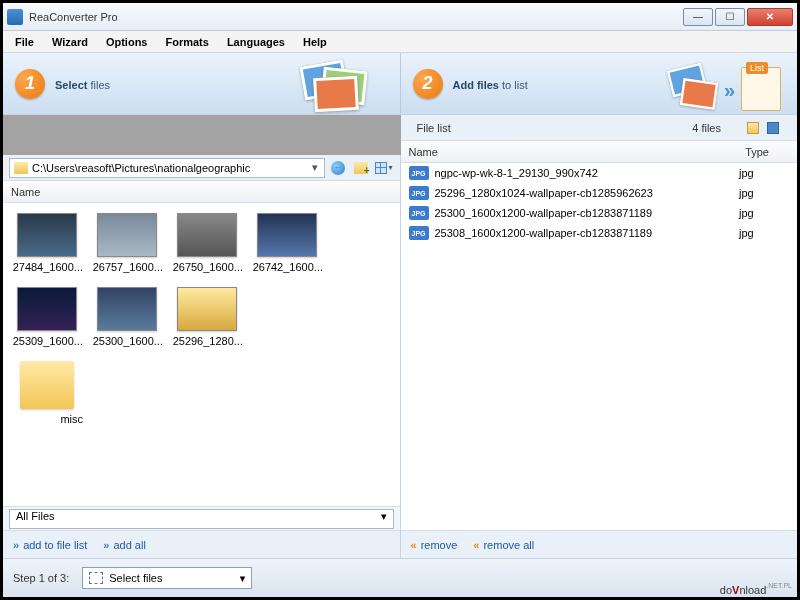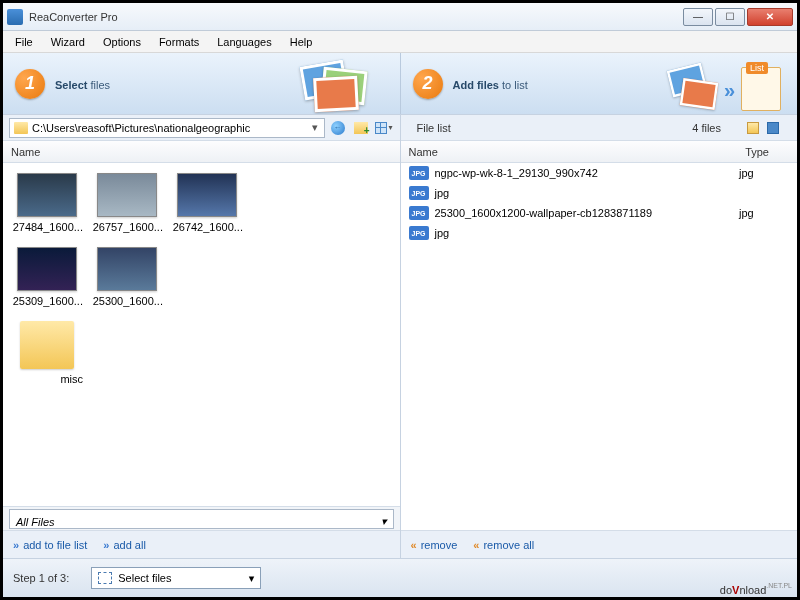--- a/index.html
+++ b/index.html
@@ -8,41 +8,41 @@
 .window { width: 800px; height: 600px; border: 3px solid #000000; display: flex; flex-direction: column; background: #a3a3a3; }
 
 .titlebar { height: 28px; background: linear-gradient(#f7f9fc, #e6eef7); display: flex; align-items: center; padding: 0 4px; border-bottom: 1px solid #c0cbd8; }
 .titlebar .app-icon { width: 16px; height: 16px; background: linear-gradient(#4a90d9,#2a6cb0); border-radius: 2px; margin-right: 6px; }
 .titlebar .title { flex: 1; color: #333; }
 .winbtns { display: flex; gap: 2px; }
 .winbtn { width: 30px; height: 18px; border: 1px solid #7a8ca0; background: linear-gradient(#f3f6fb,#dbe4f0); border-radius: 2px; display:flex; align-items:center; justify-content:center; font-size:10px; color:#333; cursor:pointer;}
 .winbtn.close { width: 46px; background: linear-gradient(#e97f6f,#d1412e); border-color:#a63a2b; color:#fff; font-weight:bold;}
 
 .menubar { height: 22px; background: #f4f4f4; display: flex; align-items: center; gap: 2px; padding: 0 4px; border-bottom: 1px solid #d8d8d8; }
-.menubar .mitem { padding: 2px 8px; cursor: pointer; }
+.menubar .mitem { padding: 2px 8px; cursor: pointer; font-weight: bold; }
 
 .steps-header { display: flex; height: 62px; border-bottom: 1px solid #c6d2e1; }
 .step-pane { flex: 1; background: linear-gradient(#eaf3fc, #ccdef1); position: relative; overflow: hidden; display:flex; align-items:center; padding-left:12px;}
 .step-pane + .step-pane { border-left: 1px solid #b9cade; }
 .step-badge { width: 30px; height: 30px; border-radius: 50%; background: radial-gradient(circle at 30% 30%, #ffa64d, #e97a0e); color: #fff; font-weight: bold; font-size: 18px; font-style: italic; display:flex; align-items:center; justify-content:center; margin-right:10px; box-shadow: 0 1px 2px rgba(0,0,0,.3);}
 .step-label { color: #3a5a7a; font-size: 14px; }
 .step-label b { color: #274969; font-weight: bold; }
 .step-art { position:absolute; right:6px; top:6px; width:120px; height:52px; }
 .art-photos { position:relative; width:100%; height:100%; }
 .art-photos .ph { position:absolute; width:44px; height:34px; border:3px solid #fff; box-shadow:0 1px 3px rgba(0,0,0,.3); }
 .ph1{background:#5fa3e0; left:28px; top:4px; transform:rotate(-10deg);}
 .ph2{background:#9bd07a; left:48px; top:10px; transform:rotate(6deg);}
 .ph3{background:#e87a4a; left:40px; top:18px; transform:rotate(-3deg);}
 .art-list { position:absolute; right:10px; top:8px; width:40px; height:44px; background:#fff8e8; border:1px solid #e0b060; border-radius:2px; }
 .art-list::before{content:"List"; position:absolute; top:-6px; left:4px; background:#f08b2a; color:#fff; font-size:9px; padding:1px 4px; border-radius:2px;}
 .art-arrows { position:absolute; right:56px; top:20px; color:#4a90d9; font-size:20px; font-weight:bold; }
 
 .body-panels { flex: 1; display: flex; border-bottom: 1px solid #c6d2e1; min-height:0;}
 .left-panel, .right-panel { flex: 1; display: flex; flex-direction: column; background:#f4f6f9; }
-.left-panel { border-right: 1px solid #c6d2e1; }
+.left-panel { border-right: 1px solid #c6d2e1; margin-top: 40px; }
 
 .path-bar { height: 26px; display: flex; align-items: center; gap: 3px; padding: 3px 6px; background:#eaf0f8; border-bottom:1px solid #d4dde8;}
 .path-input { flex: 1; display:flex; align-items:center; background:#fff; border:1px solid #abb8c8; height:20px; padding:0 4px;}
 .path-input .folder-ico { width:14px; height:12px; background:linear-gradient(#ffe9a8,#f3c656); border-radius:1px; margin-right:4px;}
 .path-input .path-text { flex:1; white-space:nowrap; overflow:hidden; }
 .path-input .dd { color:#555; padding:0 2px; cursor:pointer;}
 .tb-btn { width:20px; height:20px; border:1px solid transparent; display:flex; align-items:center; justify-content:center; cursor:pointer; border-radius:2px;}
 .ico-globe{ width:14px; height:14px; border-radius:50%; background:radial-gradient(circle at 35% 35%,#8fd1ff,#2a7acc); position:relative;}
 .ico-globe::after{content:"←"; position:absolute; font-size:8px; color:#1a5a99; left:3px; top:1px;}
 .ico-newfolder{ width:14px; height:12px; background:linear-gradient(#ffe9a8,#f3c656); position:relative;}
@@ -63,39 +63,39 @@
 .t0{background:linear-gradient(#2a3a4a,#4a6a8a)!important;}
 .t1{background:linear-gradient(#7a8a9a,#a8b8c4)!important;}
 .t2{background:linear-gradient(#888,#555)!important;}
 .t3{background:linear-gradient(#223355,#5577aa)!important;}
 .t4{background:linear-gradient(#0a1a3a,#332255)!important;}
 .t5{background:linear-gradient(#2a3a55,#5a6a85)!important;}
 .t6{background:linear-gradient(#334466,#5a7a9a)!important;}
 .t7{background:linear-gradient(#ffeaa0,#d8a840)!important;}
 
 .filter-bar { height:24px; border-top:1px solid #d4dde8; padding:2px 6px; background:#f1f4f8;}
-.filter-dd { width:100%; height:20px; background:#fff; border:1px solid #abb8c8; display:flex; align-items:flex-end; justify-content:space-between; padding:0 6px; cursor:pointer;font-style:italic;}
+.filter-dd { width:100%; height:20px; background:#fff; border:1px solid #abb8c8; display:flex; align-items:flex-start; justify-content:space-between; padding:0 6px; cursor:pointer;}
 
 .action-bar { height:28px; display:flex; align-items:center; gap:16px; padding:0 10px; background:#eaf0f8; border-top:1px solid #d4dde8;}
 .action-link { color:#1a5aa8; cursor:pointer; display:flex; align-items:center; gap:4px;}
 .action-link .chev { color:#3a7ad0; font-weight:bold;}
 .action-link.orange .chev { color:#e08a2a;}
 
 .rheader-bar { height:26px; display:flex; align-items:center; padding:0 16px; background:#eaf0f8; border-bottom:1px solid #d4dde8;}
 .rheader-bar .lbl { flex:1; color:#333;}
 .rheader-bar .count { color:#333; margin-right:20px;}
 .mini-ico { width:16px; height:16px; margin-left:4px; cursor:pointer; display:flex; align-items:center; justify-content:center;}
 
 .file-rows { flex:1; background:#fff; overflow:auto;}
 .file-row { display:flex; align-items:center; height:20px; padding:0 8px; cursor:pointer;}
 .file-row .fico { width:20px; height:14px; background:#3a7ad0; color:#fff; font-size:7px; font-weight:bold; display:flex; align-items:center; justify-content:center; border-radius:2px; margin-right:6px;}
 .file-row .fname { flex:1; white-space:nowrap; overflow:hidden; text-overflow:ellipsis;}
 .file-row .ftype { width:50px; text-align:left;}
 
-.footer { height:38px; background:linear-gradient(#eef3f9,#dae4f0); display:flex; align-items:center; padding:0 10px; gap:22px;}
+.footer { height:38px; background:linear-gradient(#eef3f9,#dae4f0); display:flex; align-items:center; padding:0 10px; gap:13px;}
 .footer .step-of { color:#333;}
 .step-dd { width:170px; height:22px; background:#fff; border:1px solid #8aa0b8; display:flex; align-items:center; padding:0 6px; gap:6px; cursor:pointer;}
 .step-dd .sico { width:14px; height:12px; border:1px dashed #4a7ab0;}
 .footer .spacer { flex:1;}
 .next-btn { height:24px; padding:0 20px; background:linear-gradient(#fdfdfe,#e6ebf2); border:1px solid #8aa0b8; border-radius:3px; cursor:pointer; display:flex; align-items:center;}
 
 .watermark { position:absolute; right:8px; bottom:2px; font-size:14px; color:#333; font-family:Georgia,serif;}
 .watermark .v { color:#a00; font-weight:bold;}
 .watermark .sub { font-size:7px; color:#888; vertical-align:super;}
 </style>
@@ -181,32 +181,40 @@
         <div class="thumb-row">
           <div class="thumb">
               <div class="img t0"></div>
               <div class="lbl">27484_1600...</div>
             </div>
           <div class="thumb">
               <div class="img t1"></div>
               <div class="lbl">26757_1600...</div>
             </div>
           <div class="thumb">
+              <div class="img t2"></div>
+              <div class="lbl">26750_1600...</div>
+            </div>
+          <div class="thumb">
               <div class="img t3"></div>
               <div class="lbl">26742_1600...</div>
             </div>
         </div>
         <div class="thumb-row">
           <div class="thumb">
               <div class="img t4"></div>
               <div class="lbl">25309_1600...</div>
             </div>
           <div class="thumb">
               <div class="img t6"></div>
               <div class="lbl">25300_1600...</div>
+            </div>
+          <div class="thumb">
+              <div class="img t7"></div>
+              <div class="lbl">25296_1280...</div>
             </div>
         </div>
         <div class="thumb-row">
           <div class="thumb folder">
               <div class="img"></div>
               <div class="lbl">misc</div>
             </div>
         </div>
       </div>
       <div class="filter-bar">
@@ -244,29 +252,31 @@
         <div class="col">Type</div>
       </div>
       <div class="file-rows">
         <div class="file-row">
             <div class="fico">JPG</div>
             <div class="fname">ngpc-wp-wk-8-1_29130_990x742</div>
             <div class="ftype">jpg</div>
           </div>
         <div class="file-row">
             <div class="fico">JPG</div>
+            <div class="fname">25296_1280x1024-wallpaper-cb1285962623</div>
             <div class="ftype">jpg</div>
           </div>
         <div class="file-row">
             <div class="fico">JPG</div>
             <div class="fname">25300_1600x1200-wallpaper-cb1283871189</div>
             <div class="ftype">jpg</div>
           </div>
         <div class="file-row">
             <div class="fico">JPG</div>
+            <div class="fname">25308_1600x1200-wallpaper-cb1283871189</div>
             <div class="ftype">jpg</div>
           </div>
       </div>
       <div class="action-bar">
         <div class="action-link orange">
             <span class="chev">«</span>
             <span>remove</span>
           </div>
         <div class="action-link orange">
             <span class="chev">«</span>

